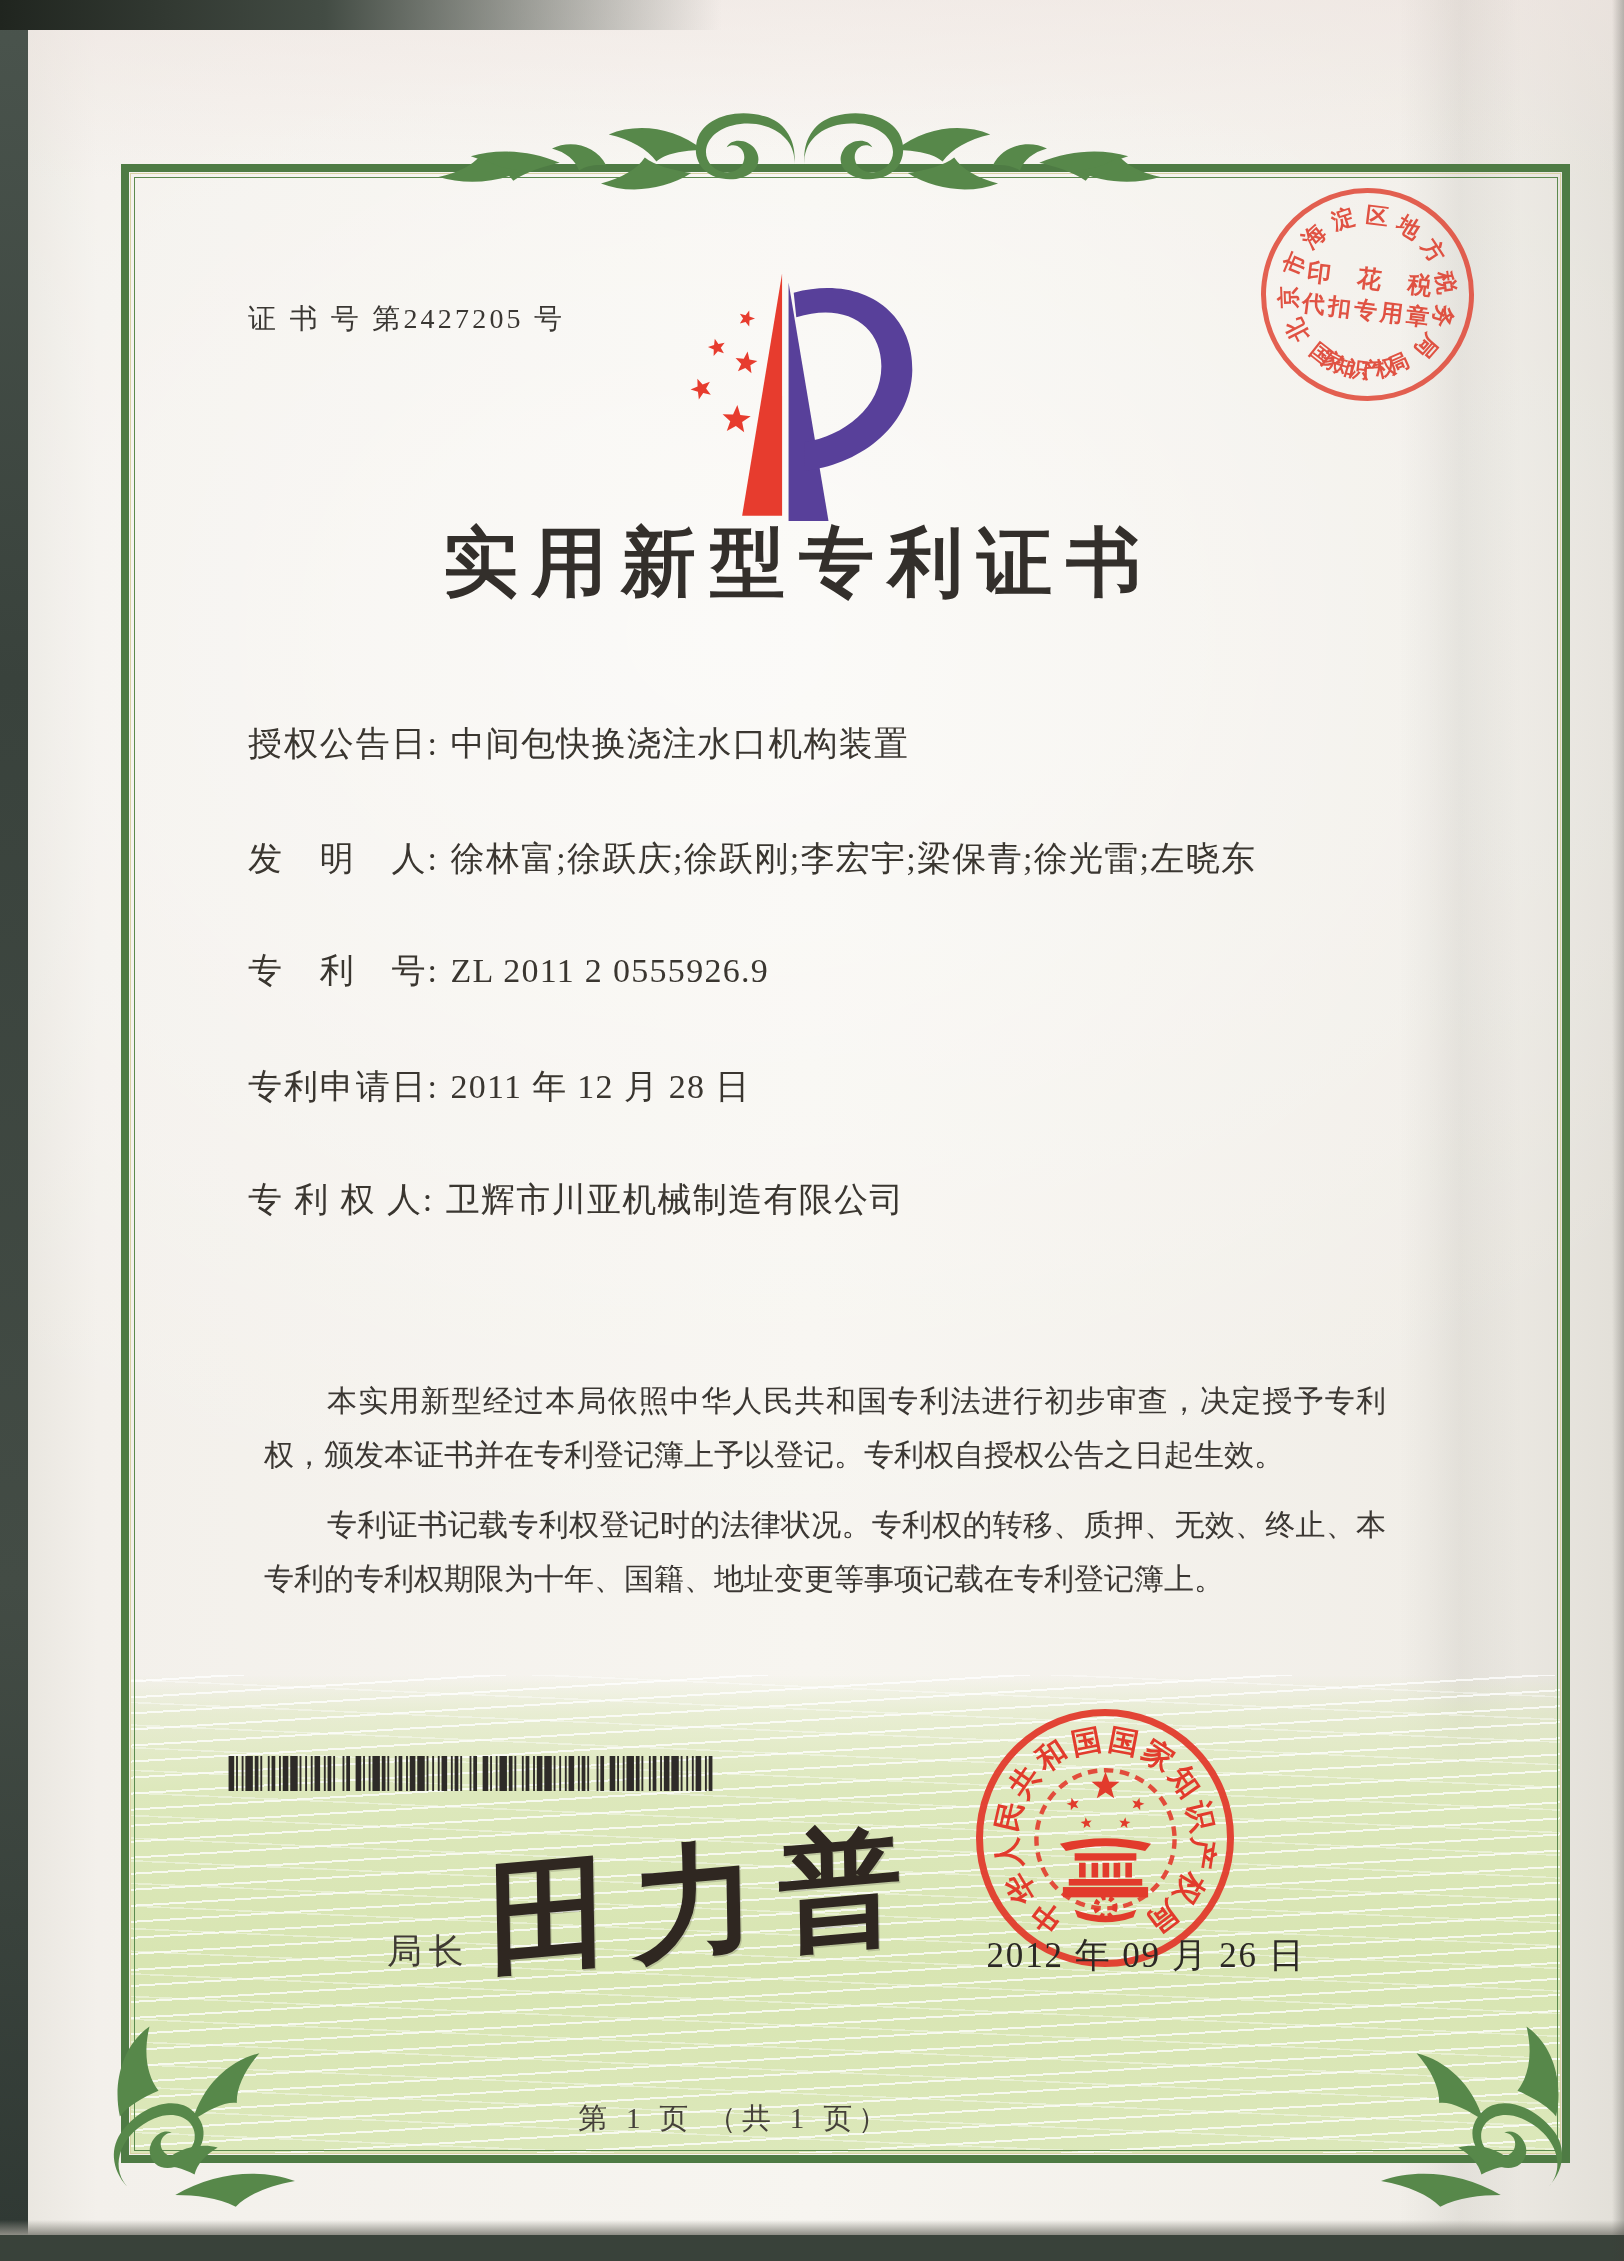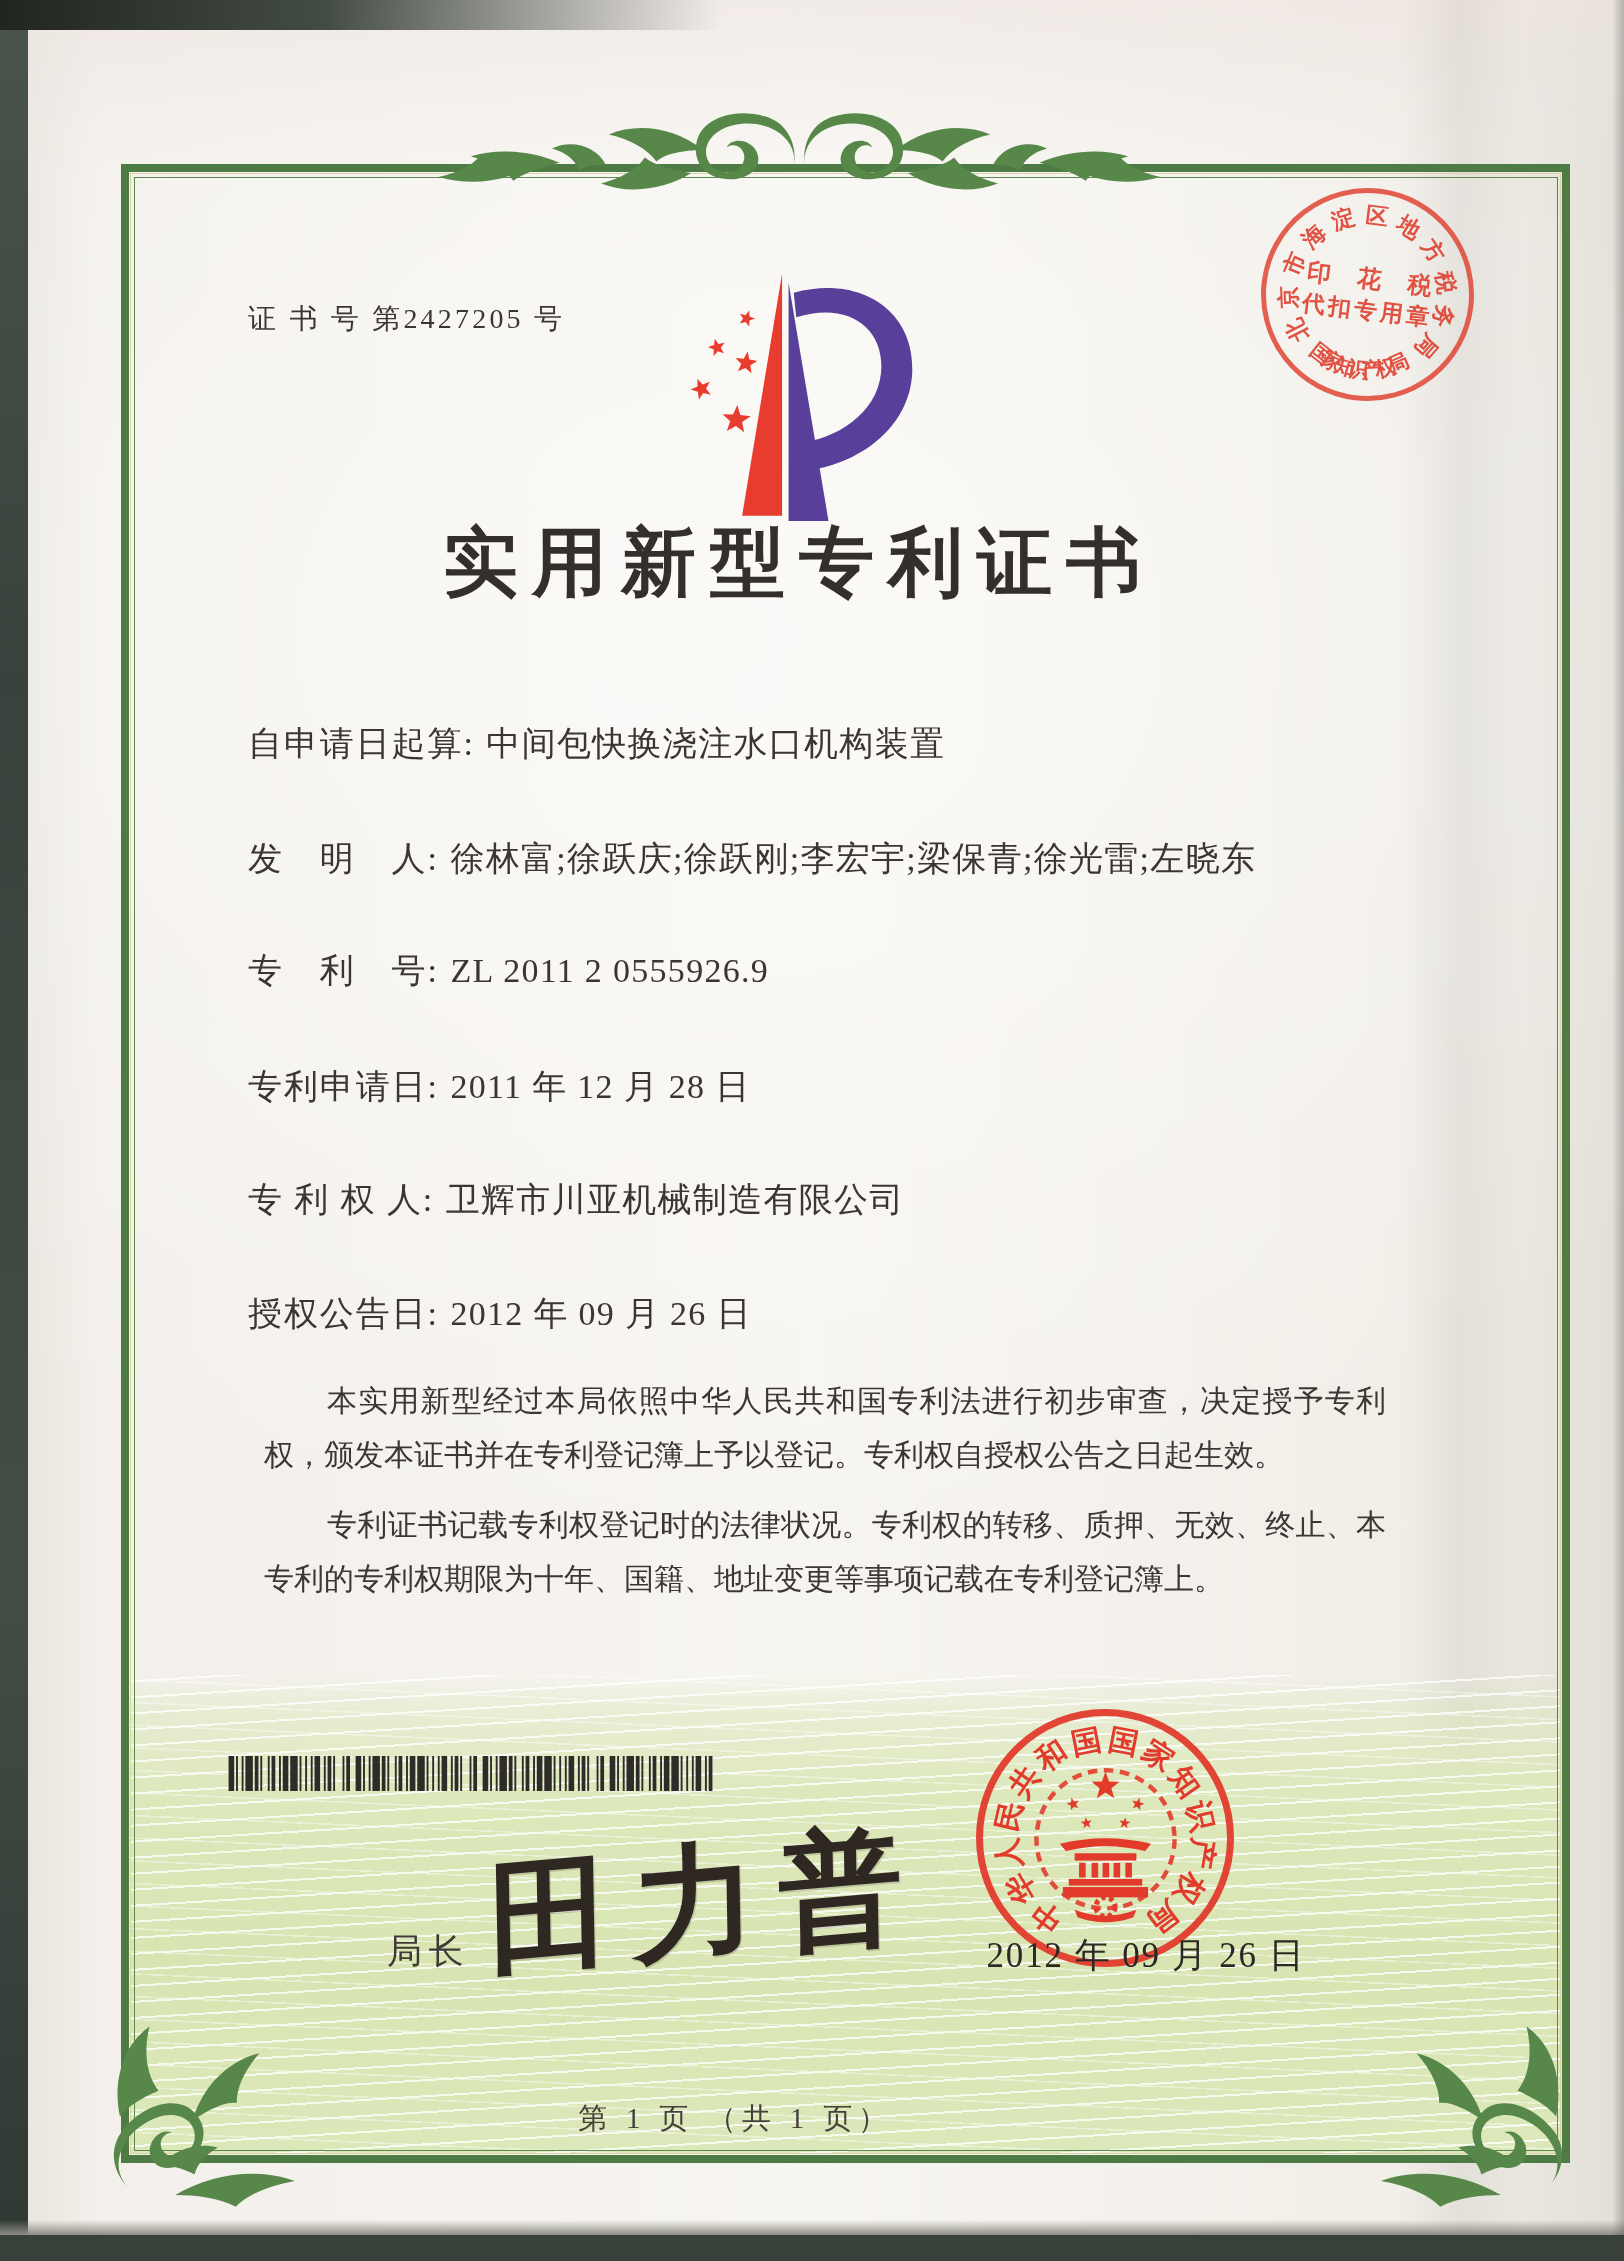--- a/index.html
+++ b/index.html
@@ -176,36 +176,33 @@
         <span class="ring-ch" style="font-size: 21px; transform: rotate(200.667deg) translateY(-76px) rotate(180deg);">家</span>
         <span class="ring-ch" style="font-size: 21px; transform: rotate(190.333deg) translateY(-76px) rotate(180deg);">知</span>
         <span class="ring-ch" style="font-size: 21px; transform: rotate(180deg) translateY(-76px) rotate(180deg);">识</span>
         <span class="ring-ch" style="font-size: 21px; transform: rotate(169.667deg) translateY(-76px) rotate(180deg);">产</span>
         <span class="ring-ch" style="font-size: 21px; transform: rotate(159.333deg) translateY(-76px) rotate(180deg);">权</span>
         <span class="ring-ch" style="font-size: 21px; transform: rotate(149deg) translateY(-76px) rotate(180deg);">局</span>
       </div>
   </div>
 
   <div class="row" style="top:721px">
-    <span class="lab">自申请日起算:</span><span class="val">中间包快换浇注水口机构装置</span>
+    <span class="lab">授权公告日:</span><span class="val">中间包快换浇注水口机构装置</span>
   </div>
   <div class="row" style="top:836px">
     <span class="lab">发　明　人:</span><span class="val">徐林富;徐跃庆;徐跃刚;李宏宇;梁保青;徐光雷;左晓东</span>
   </div>
   <div class="row" style="top:948px">
     <span class="lab">专　利　号:</span><span class="val">ZL 2011 2 0555926.9</span>
   </div>
   <div class="row" style="top:1064px">
     <span class="lab">专利申请日:</span><span class="val">2011 年 12 月 28 日</span>
   </div>
   <div class="row" style="top:1177px">
     <span class="lab">专 利 权 人:</span><span class="val">卫辉市川亚机械制造有限公司</span>
-  </div>
-  <div class="row" style="top:1291px">
-    <span class="lab">授权公告日:</span><span class="val">2012 年 09 月 26 日</span>
   </div>
 
   <div class="abs body-text">
     <p>本实用新型经过本局依照中华人民共和国专利法进行初步审查，决定授予专利权，颁发本证书并在专利登记簿上予以登记。专利权自授权公告之日起生效。</p>
     <p>专利证书记载专利权登记时的法律状况。专利权的转移、质押、无效、终止、本专利的专利权期限为十年、国籍、地址变更等事项记载在专利登记簿上。</p>
   </div>
 
   <svg class="abs barcode" id="barcode" viewBox="0 0 756 54" preserveAspectRatio="none">
       <rect x="4.0" y="0" width="8.7" height="54" fill="#2e2b28"></rect>
       <rect x="15.6" y="0" width="2.9" height="54" fill="#2e2b28"></rect>

